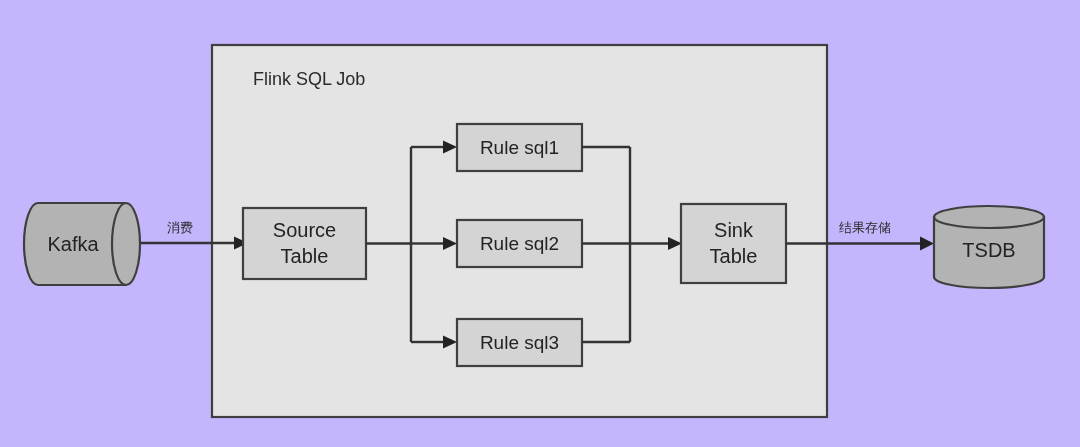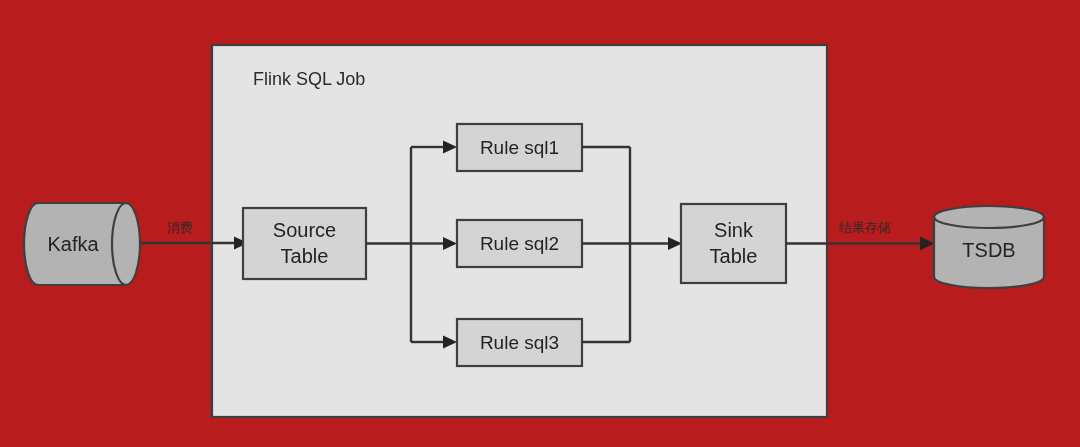--- a/index.html
+++ b/index.html
@@ -8,21 +8,21 @@
     background: #ffffff;
   }
   body {
     font-family: "Liberation Sans", sans-serif;
     -webkit-font-smoothing: antialiased;
   }
   #canvas {
     position: relative;
     width: 1080px;
     height: 447px;
-    background: #b91c1c;
+    background: #c4b5fd;
     overflow: hidden;
   }
   #diagram-svg {
     position: absolute;
     left: 0;
     top: 0;
     width: 1080px;
     height: 447px;
   }
   .node-label {

